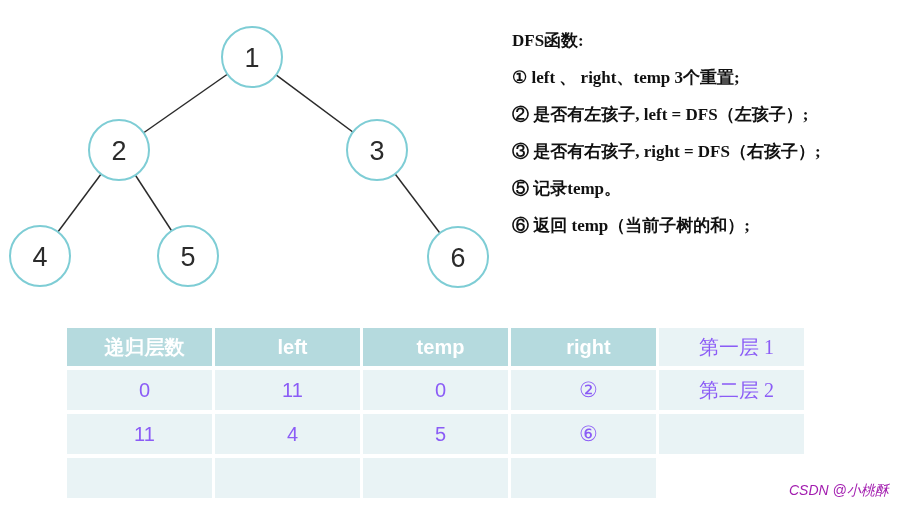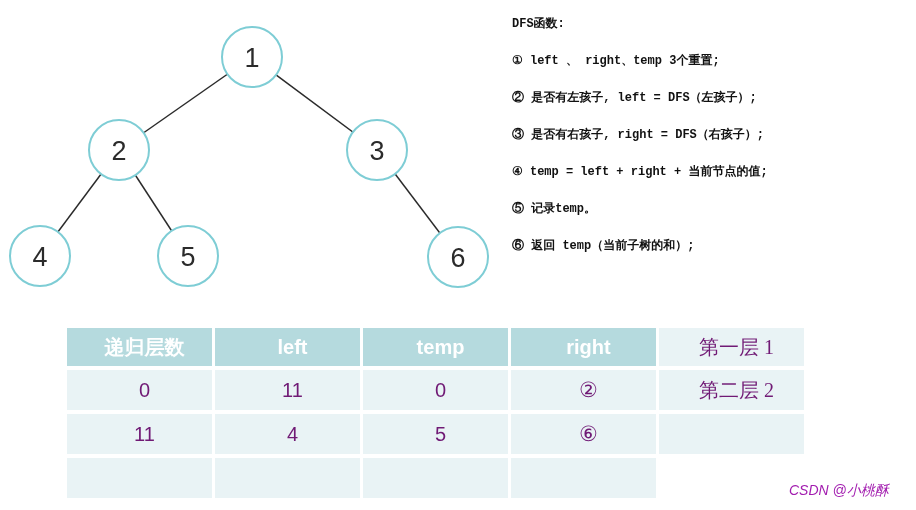--- a/index.html
+++ b/index.html
@@ -10,23 +10,23 @@
   .tree-svg { position: absolute; left: 0; top: 0; }
   .tree-svg line { stroke: #2b2b2b; stroke-width: 1.5; }
   .tree-svg circle { fill: #ffffff; stroke-width: 2; }
   .tree-svg text {
     text-anchor: middle; dominant-baseline: central;
     font-family: "Liberation Sans", sans-serif; font-size: 27px; fill: #2b2b2b;
   }
 
   
   .dfs-notes {
-    position: absolute; left: 512px; top: 6px; width: 400px;
-    font-family: Liberation Mono, monospace;
-    font-size: 12px; color: #111111; font-weight: bold;
+    position: absolute; left: 512px; top: 22px; width: 400px;
+    font-family: Liberation Serif, serif;
+    font-size: 17px; color: #111111; font-weight: bold;
   }
   .dfs-line { height: 37px; line-height: 37px; white-space: nowrap; }
 
   
   .dfs-table {
     position: absolute; left: 67px; top: 328px; width: 737px;
     display: grid;
     grid-template-columns: repeat(5, 1fr);
     grid-template-rows: 38px 40px 40px 40px;
     column-gap: 3px; row-gap: 4px;
@@ -35,21 +35,21 @@
   .cell {
     display: flex; align-items: center; justify-content: center;
     white-space: nowrap;
     padding-left: 10px;
   }
   .th {
     background: #b5dade; color: #ffffff;
     font-size: 20px; font-weight: bold;
   }
   .td {
-    background: #e9f3f5; color: #701a75; font-size: 20px;
+    background: #e9f3f5; color: #8b5cf6; font-size: 20px;
   }
   .td-label { font-family: "Liberation Serif", serif; }
   .td-step { font-family: "Liberation Serif", serif; font-size: 21px; }
 
   
   .watermark {
     position: absolute; left: 789px; top: 482px;
     font-size: 14px; color: #a21caf;
     font-family: "Liberation Sans", sans-serif;
     white-space: nowrap;
@@ -89,21 +89,20 @@
       <circle cx="458" cy="257" r="30" stroke="#7ecdd5"></circle>
       <text x="458" y="258">6</text>
     </g>
   </svg>
 
 <div class="dfs-notes">
   <div class="dfs-line">DFS函数:</div>
   <div class="dfs-line">① left 、 right、temp 3个重置;</div>
   <div class="dfs-line">② 是否有左孩子, left = DFS（左孩子）;</div>
   <div class="dfs-line">③ 是否有右孩子, right = DFS（右孩子）;</div>
-  <div class="dfs-line">④ temp = left + right + 当前节点的值;</div>
   <div class="dfs-line">⑤ 记录temp。</div>
   <div class="dfs-line">⑥ 返回 temp（当前子树的和）;</div>
 </div>
 
 <div class="dfs-table">
   <div class="cell th">递归层数</div>
   <div class="cell th">left</div>
   <div class="cell th">temp</div>
   <div class="cell th">right</div>
 

